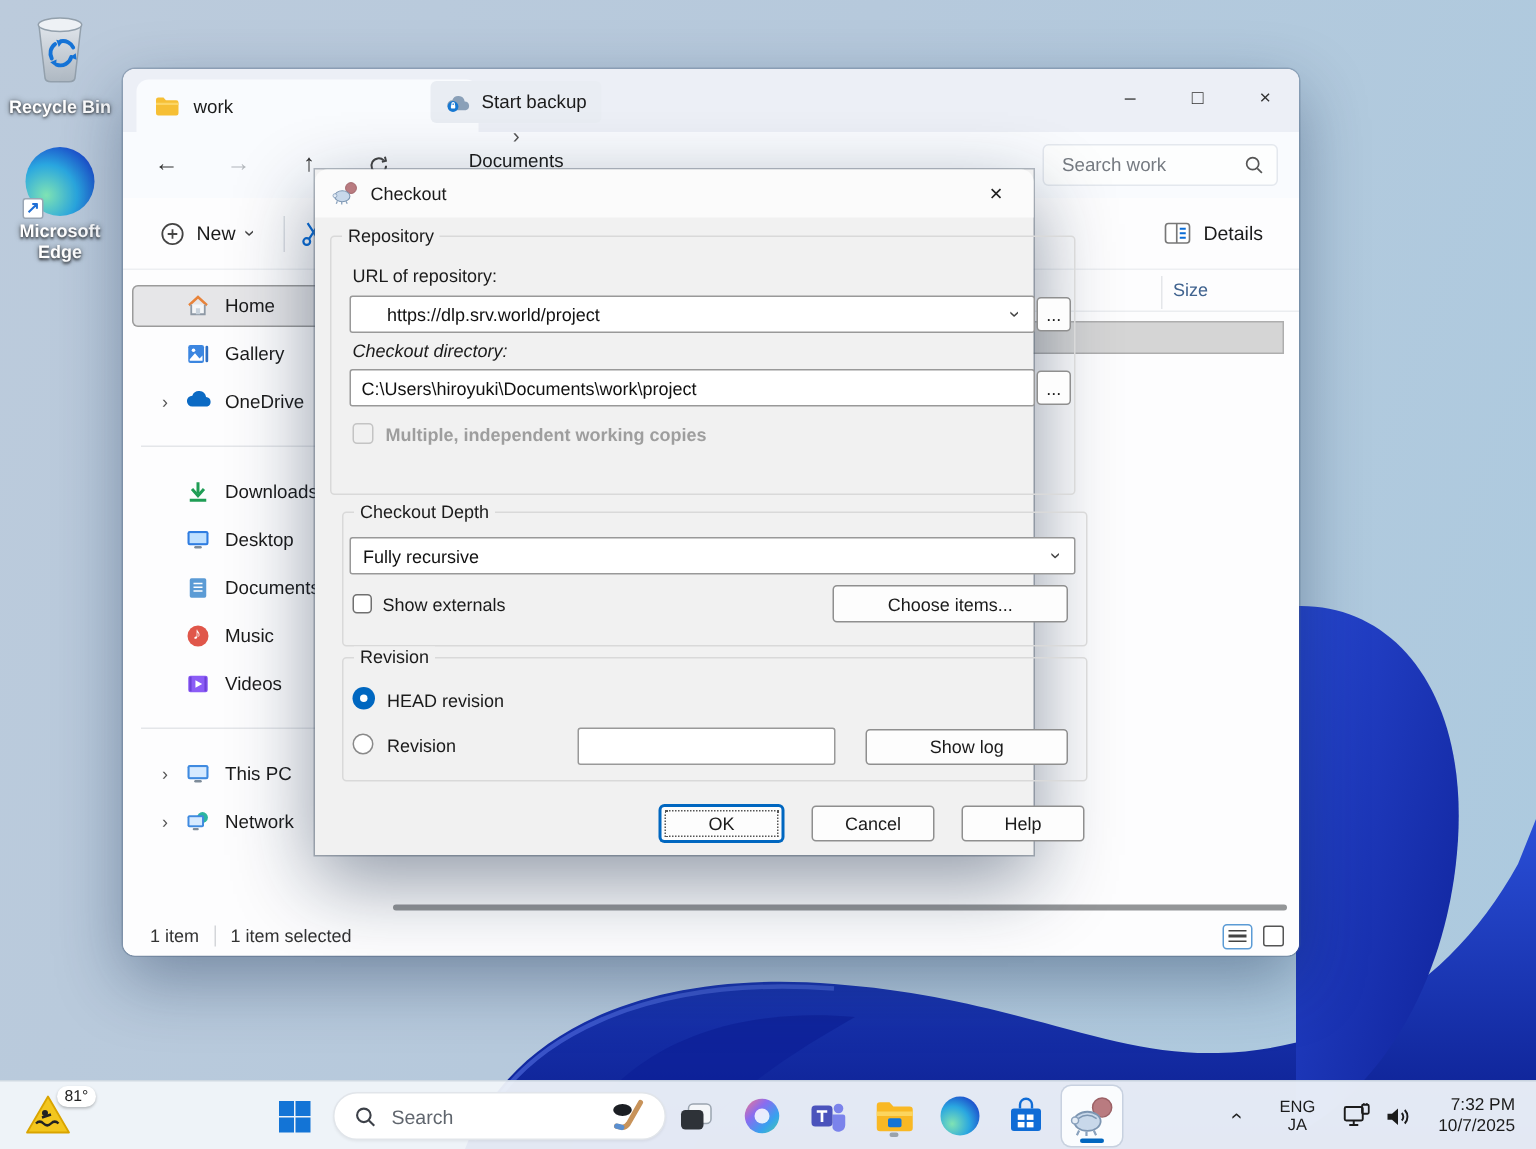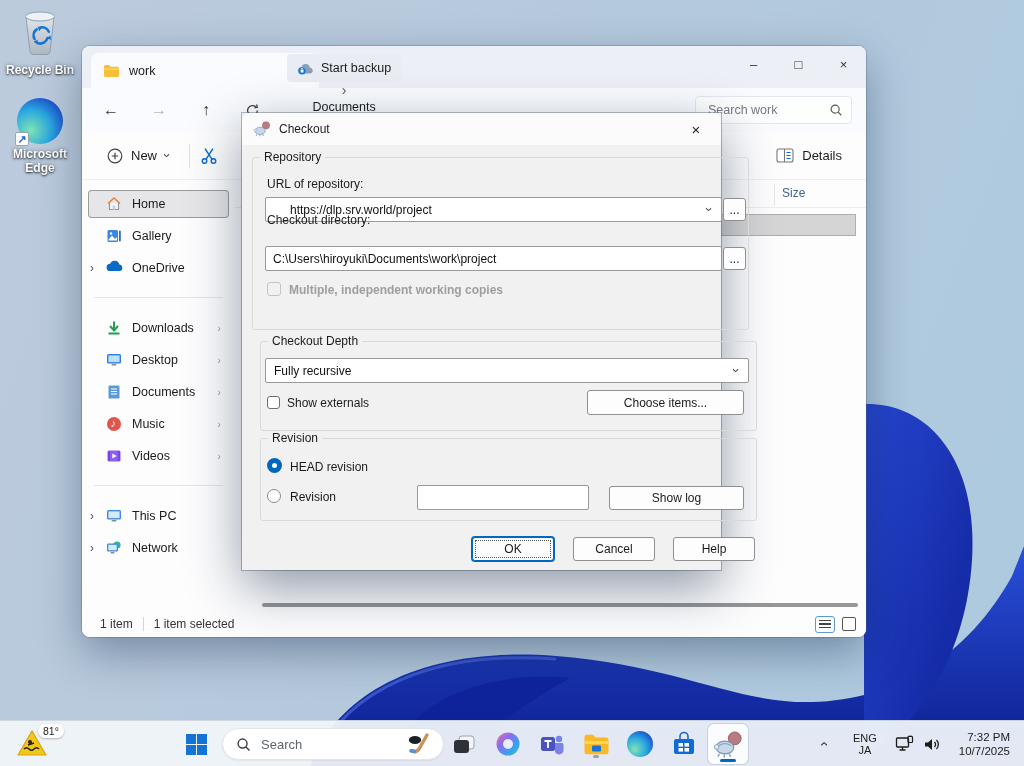--- a/index.html
+++ b/index.html
@@ -55,21 +55,21 @@
             border-bottom:1px solid #edeff2; display:flex; align-items:center; }
   #btn-new { display:flex; align-items:center; gap:8px; margin-left:15px; padding:6px 10px; border-radius:4px;
              font-size:13px; color:#1b1b1b; }
   .cmd-sep { width:1px; height:24px; background:#dcdfe4; margin:0 10px; }
   #btn-details { position:absolute; right:16px; display:flex; align-items:center; gap:8px; font-size:13px; color:#1b1b1b;
                  padding:6px 8px; border-radius:4px; }
 
   
   #sidebar { position:absolute; left:0; top:134px; width:153px; bottom:26px; padding-top:10px; overflow:hidden; }
   .side-row { height:28px; margin:0 6px 4px 6px; border-radius:4px; display:flex; align-items:center;
-              padding-left:2px; position:relative; font-size:12.5px; color:#1b1b1b; }
+              padding-left:20px; position:relative; font-size:12.5px; color:#1b1b1b; }
   .side-row.sel { background:#e6e6e8; box-shadow:0 0 0 1px #9b9b9b inset; }
   .side-row .exp { width:16px; font-size:12px; color:#555; text-align:left; }
   .side-row .s-ic { width:17px; height:16px; margin-right:9px; display:inline-flex; }
   .side-row .pin { position:absolute; right:8px; color:#9aa0a8; font-size:11px; }
   .side-sep { height:1px; background:#e4e6e9; margin:15px 12px 16px 12px; }
 
   
   #col-size { position:absolute; left:700px; top:140px; font-size:12px; color:#40638f; }
   #col-vline { position:absolute; left:692px; top:138px; width:1px; height:22px; background:#e4e6e9; }
   #col-underline { position:absolute; left:153px; top:161px; right:0; height:1px; background:#ebedf0; }
@@ -83,21 +83,21 @@
   #statusbar .st1 { margin-left:18px; }
   .st-sep { width:1px; height:14px; background:#d4d6d9; margin:0 10px; }
   #view-ics { position:absolute; right:10px; display:flex; gap:7px; align-items:center; }
   .view-list { width:20px; height:17px; border:1px solid #5b9bd5; border-radius:3px; display:flex;
                flex-direction:column; justify-content:center; gap:2px; padding:0 3px; background:#fff; }
   .view-list i { height:1.5px; background:#444; display:block; }
   .view-thumb { width:14px; height:14px; border:1.5px solid #555; border-radius:2px; background:#fff; }
 
   
   #dlg { position:absolute; left:210px; top:113px; width:479px; height:457px; border-radius:0;
-         background:#f1f1f1; box-shadow:0 18px 50px rgba(10,30,60,.45), 0 0 0 1px rgba(100,110,125,.45);margin-left:32px; }
+         background:#f1f1f1; box-shadow:0 18px 50px rgba(10,30,60,.45), 0 0 0 1px rgba(100,110,125,.45); }
   #dlg-title { position:absolute; left:0; top:0; right:0; height:32px; background:#fbfbfb;
                border-radius:8px 8px 0 0; display:flex; align-items:center; }
   #dlg-title .t { font-size:12px; color:#1b1b1b; margin-left:8px; }
   #dlg-close { position:absolute; right:8px; top:4px; width:34px; height:24px; display:flex; align-items:center;
                justify-content:center; color:#222; font-size:15px; border-radius:4px; }
   .gbox { position:absolute; border:1px solid #d9d9d9; border-radius:3px; }
   .glabel { position:absolute; top:-8px; left:7px; background:#f1f1f1; padding:0 4px; font-size:12px; color:#1b1b1b; }
   .dlabel { position:absolute; font-size:12px; color:#1b1b1b; }
   .dfield { position:absolute; background:#fff; border:1px solid #999; border-radius:2px;
             font-size:12px; color:#111; display:flex; align-items:center; }
@@ -418,21 +418,21 @@
     <div class="gbox" style="left:10px; top:44px; width:497px; height:173px;">
       <span class="glabel">Repository</span>
     </div>
     <span class="dlabel" style="left:25px; top:64px;">URL of repository:</span>
     <div class="dfield" style="left:23px; top:84px; width:457px; height:25px; padding-left:24px;">
       <span>https://dlp.srv.world/project</span>
       <span class="chev-down" style="position:absolute; right:10px;">›</span>
     </div>
     <div class="dbtn" style="left:481px; top:85px; width:23px; height:23px;">...</div>
 
-    <span class="dlabel" style="left:25px; top:100px;">Checkout directory:</span>
+    <span class="dlabel" style="left:25px; top:114px;font-style:italic;">Checkout directory:</span>
     <div class="dfield" style="left:23px; top:133px; width:457px; height:25px; padding-left:7px;">
       <span>C:\Users\hiroyuki\Documents\work\project</span>
     </div>
     <div class="dbtn" style="left:481px; top:134px; width:23px; height:23px;">...</div>
 
     <span class="cb dis" style="left:25px; top:169px;"></span>
     <span class="dlabel dis-label" style="left:47px; top:170px;">Multiple, independent working copies</span>
 
     <div class="gbox" style="left:18px; top:228px; width:497px; height:90px;">
       <span class="glabel">Checkout Depth</span>

